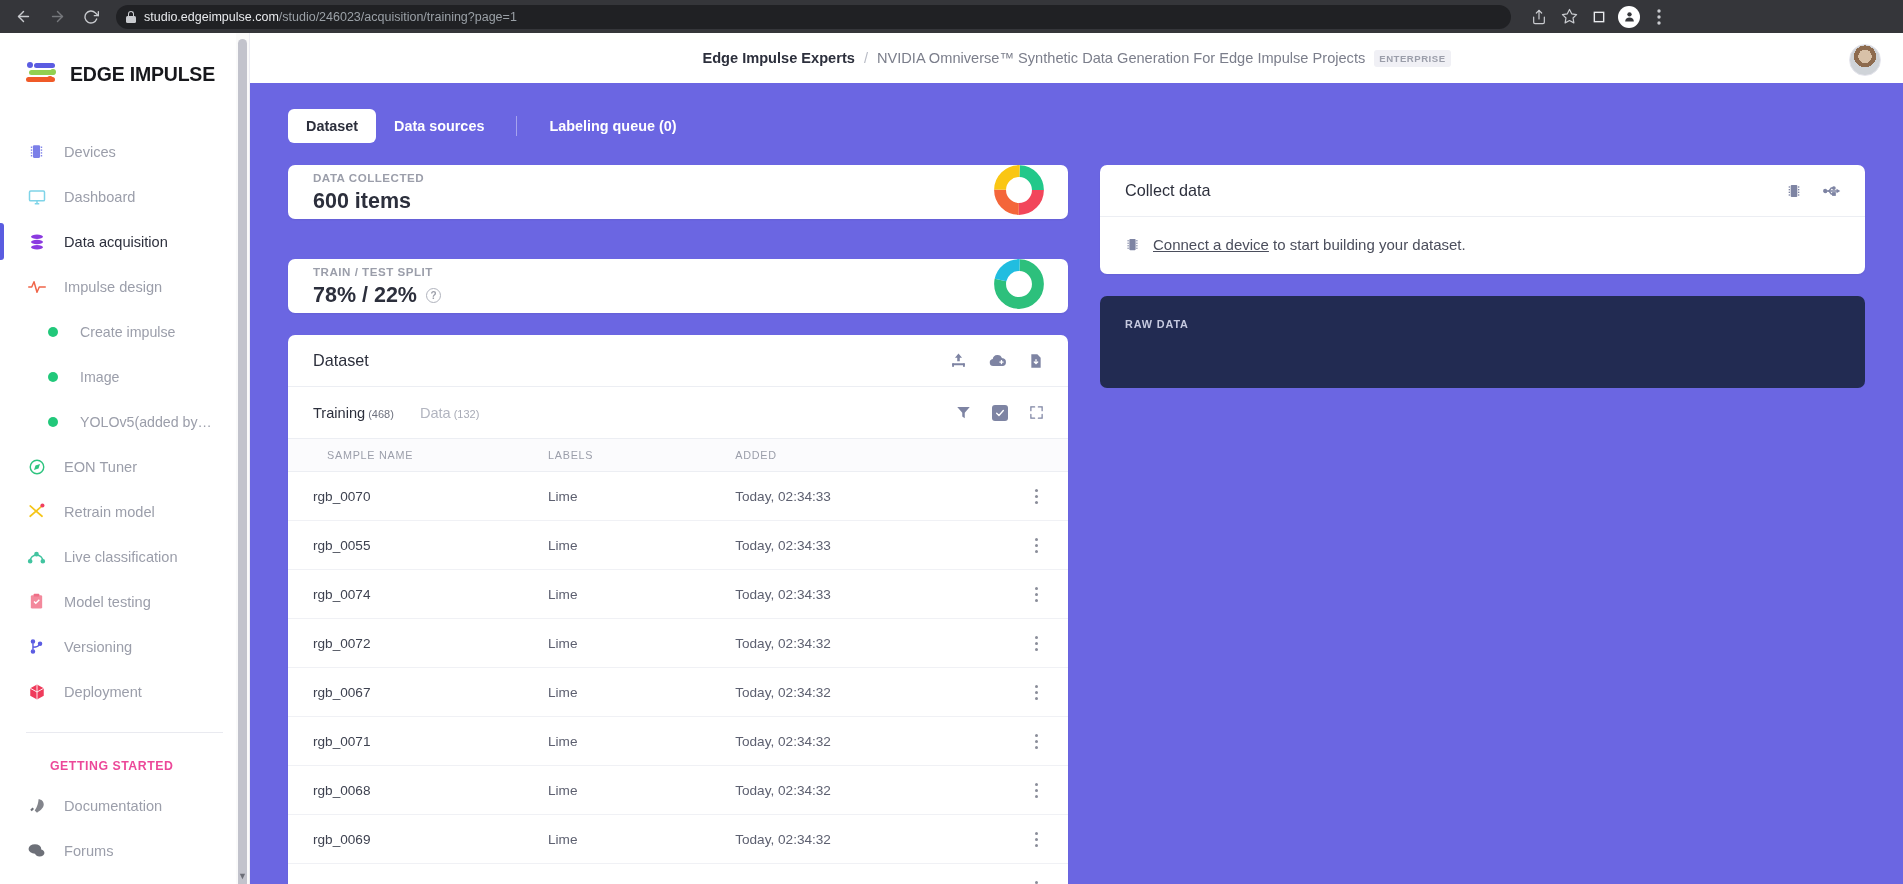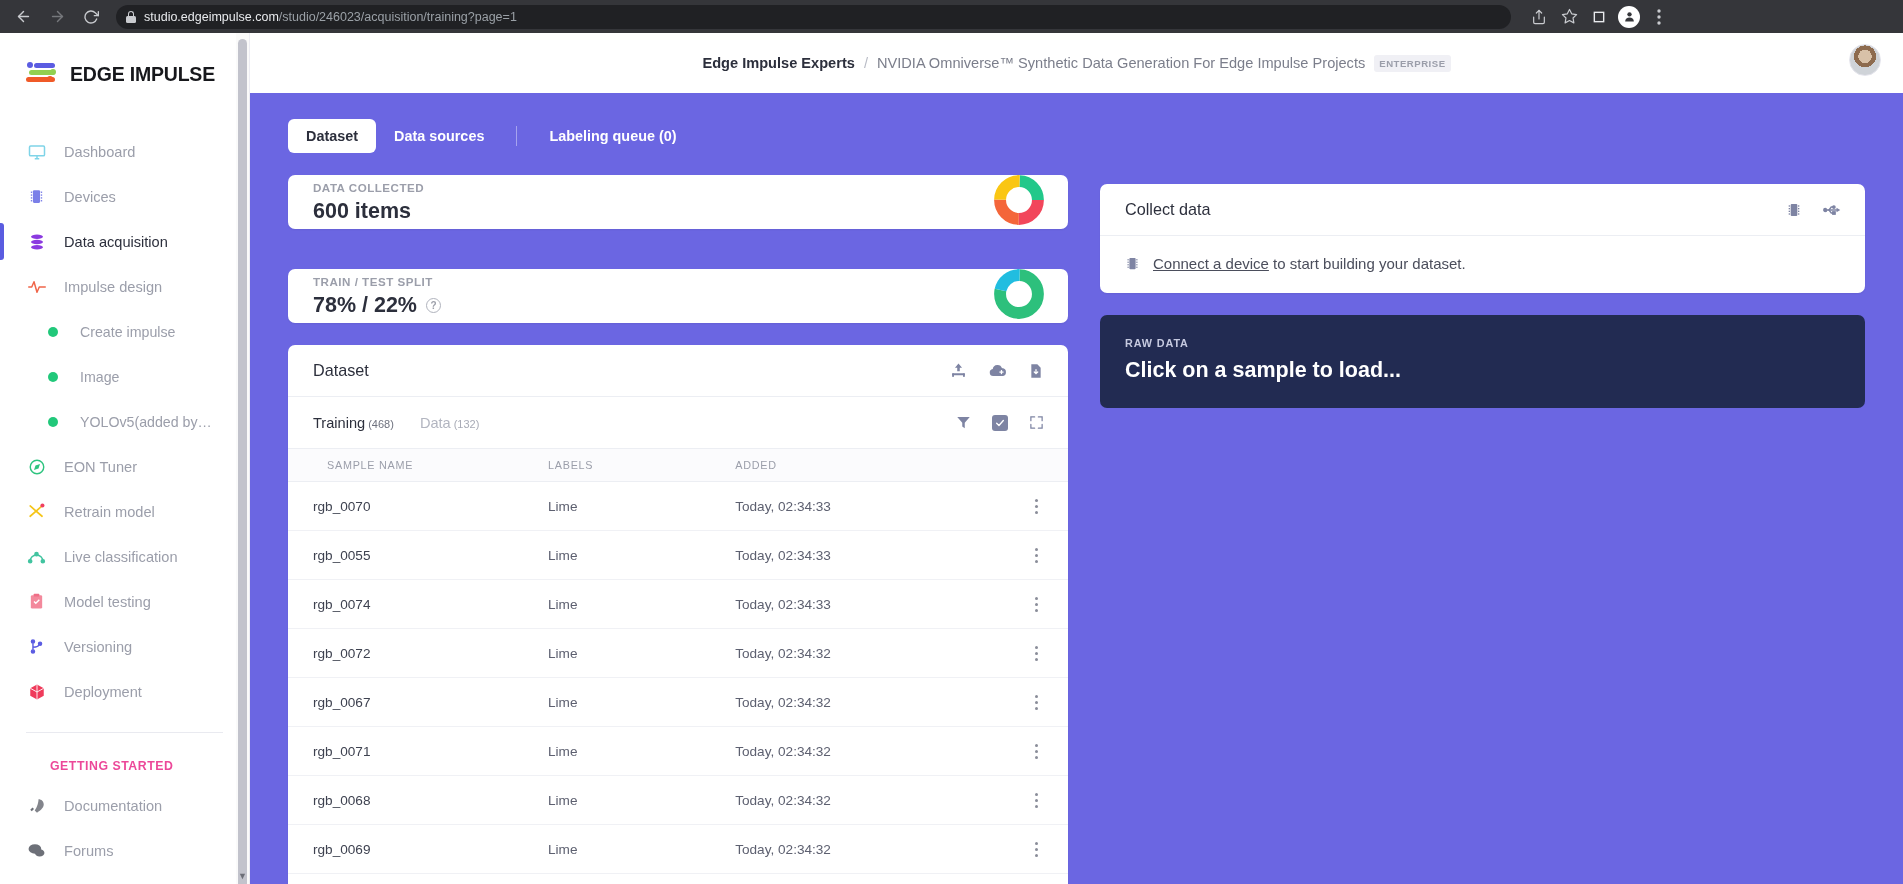--- a/index.html
+++ b/index.html
@@ -74,21 +74,21 @@
   .divider { height: 1px; background: #e9eaf0; margin: 18px 26px 0 26px; }
   .section-title { font-size: 12.3px; font-weight: bold; color: #ec4899; letter-spacing: 0.55px; padding: 26px 0 10px 8px; margin-left: 42px; }
 
   .sb-scroll { position: absolute; right: 0; top: 0; bottom: 0; width: 13px; background: #fafafa; }
   .sb-thumb { position: absolute; right: 2px; top: 6px; width: 9px; height: 860px; background: #c2c3cc; border-radius: 5px; }
   .sb-arrow { position: absolute; right: 1px; bottom: 3px; width: 11px; text-align: center; color: #6d6f78; font-size: 9px; line-height: 10px; }
 
   
   .main { flex: 1 1 auto; position: relative; background: #f7f7fb; overflow: hidden; }
   .topbar {
-    height: 60px; background: #fff; display: flex; align-items: center;
+    height: 50px; background: #fff; display: flex; align-items: center;
     justify-content: center; position: relative;
   }
   .crumb { font-size: 14.6px; display: flex; align-items: center; gap: 9px; }
   .crumb .owner { font-weight: bold; color: #2c2f3c; }
   .crumb .sep { color: #b9bcc6; }
   .crumb .proj { color: #7b7e8b; }
   .badge-ent {
     font-size: 9.6px; font-weight: bold; letter-spacing: 0.5px;
     color: #9b9eaa; border: 0; padding: 3px 5px; background: #f0f0f5; border-radius: 3px;
   }
@@ -247,44 +247,44 @@
           <i class="d1"></i>
           <i class="d2"></i>
           <i class="d3"></i>
       </span>
       <span class="logo-text">EDGE IMPULSE</span>
     </div>
 
     <nav class="nav">
       <div class="nav-item">
         <span class="nav-ico">
-          <svg width="18" height="18" viewBox="0 0 24 24" fill="none" stroke="#7fd4e8" stroke-width="2">
-              <rect x="2" y="4" width="20" height="13" rx="1.5"></rect>
-              <line x1="9" y1="21" x2="15" y2="21"></line>
-              <line x1="12" y1="17" x2="12" y2="21"></line>
-            </svg>
-        </span>
-        <span class="label">Dashboard</span>
-      </div>
-
-      <div class="nav-item">
-        <span class="nav-ico">
           <svg width="17" height="17" viewBox="0 0 24 24" fill="#7b7fe8">
               <rect x="7" y="3" width="10" height="18" rx="1.5"></rect>
               <rect x="4" y="5" width="2" height="2"></rect>
               <rect x="4" y="9" width="2" height="2"></rect>
               <rect x="4" y="13" width="2" height="2"></rect>
               <rect x="4" y="17" width="2" height="2"></rect>
               <rect x="18" y="5" width="2" height="2"></rect>
               <rect x="18" y="9" width="2" height="2"></rect>
               <rect x="18" y="13" width="2" height="2"></rect>
               <rect x="18" y="17" width="2" height="2"></rect>
             </svg>
         </span>
         <span class="label">Devices</span>
+      </div>
+
+      <div class="nav-item">
+        <span class="nav-ico">
+          <svg width="18" height="18" viewBox="0 0 24 24" fill="none" stroke="#7fd4e8" stroke-width="2">
+              <rect x="2" y="4" width="20" height="13" rx="1.5"></rect>
+              <line x1="9" y1="21" x2="15" y2="21"></line>
+              <line x1="12" y1="17" x2="12" y2="21"></line>
+            </svg>
+        </span>
+        <span class="label">Dashboard</span>
       </div>
 
       <div class="nav-item active">
         <span class="nav-ico">
           <svg width="18" height="18" viewBox="0 0 24 24" fill="#8b3ae0">
               <ellipse cx="12" cy="5" rx="8" ry="3"></ellipse>
               <ellipse cx="12" cy="12" rx="8" ry="3"></ellipse>
               <ellipse cx="12" cy="19" rx="8" ry="3"></ellipse>
             </svg>
         </span>
@@ -644,21 +644,21 @@
                         <i></i>
                       </span>
                     </td>
                 </tr>
               </tbody>
             </table>
           </div>
         </div>
 
         <div class="col-right">
-          <div class="panel" style="margin-top:9px;">
+          <div class="panel" style="margin-top:0;">
             <div class="panel-head">
               <div class="panel-title">Collect data</div>
               <div class="head-icons">
                 <span class="ico-btn">
                   <svg width="16" height="16" viewBox="0 0 24 24" fill="currentColor">
                       <rect x="7" y="3" width="10" height="18" rx="1.5"></rect>
                       <rect x="4" y="5" width="2" height="2"></rect>
                       <rect x="4" y="9" width="2" height="2"></rect>
                       <rect x="4" y="13" width="2" height="2"></rect>
                       <rect x="4" y="17" width="2" height="2"></rect>
@@ -694,20 +694,19 @@
                     <rect x="18" y="13" width="2" height="2"></rect>
                     <rect x="18" y="17" width="2" height="2"></rect>
                   </svg>
               </span>
               <span class="collect-text"><a href="#">Connect a device</a><span> to start building your dataset.</span></span>
             </div>
           </div>
 
           <div class="rawdata">
             <div class="raw-label">RAW DATA</div>
-            <div class="raw-title">Click on a sample to load...</div>
           </div>
         </div>
 
       </div>
     </div>
   </main>
 </div>
 
 </body></html>

